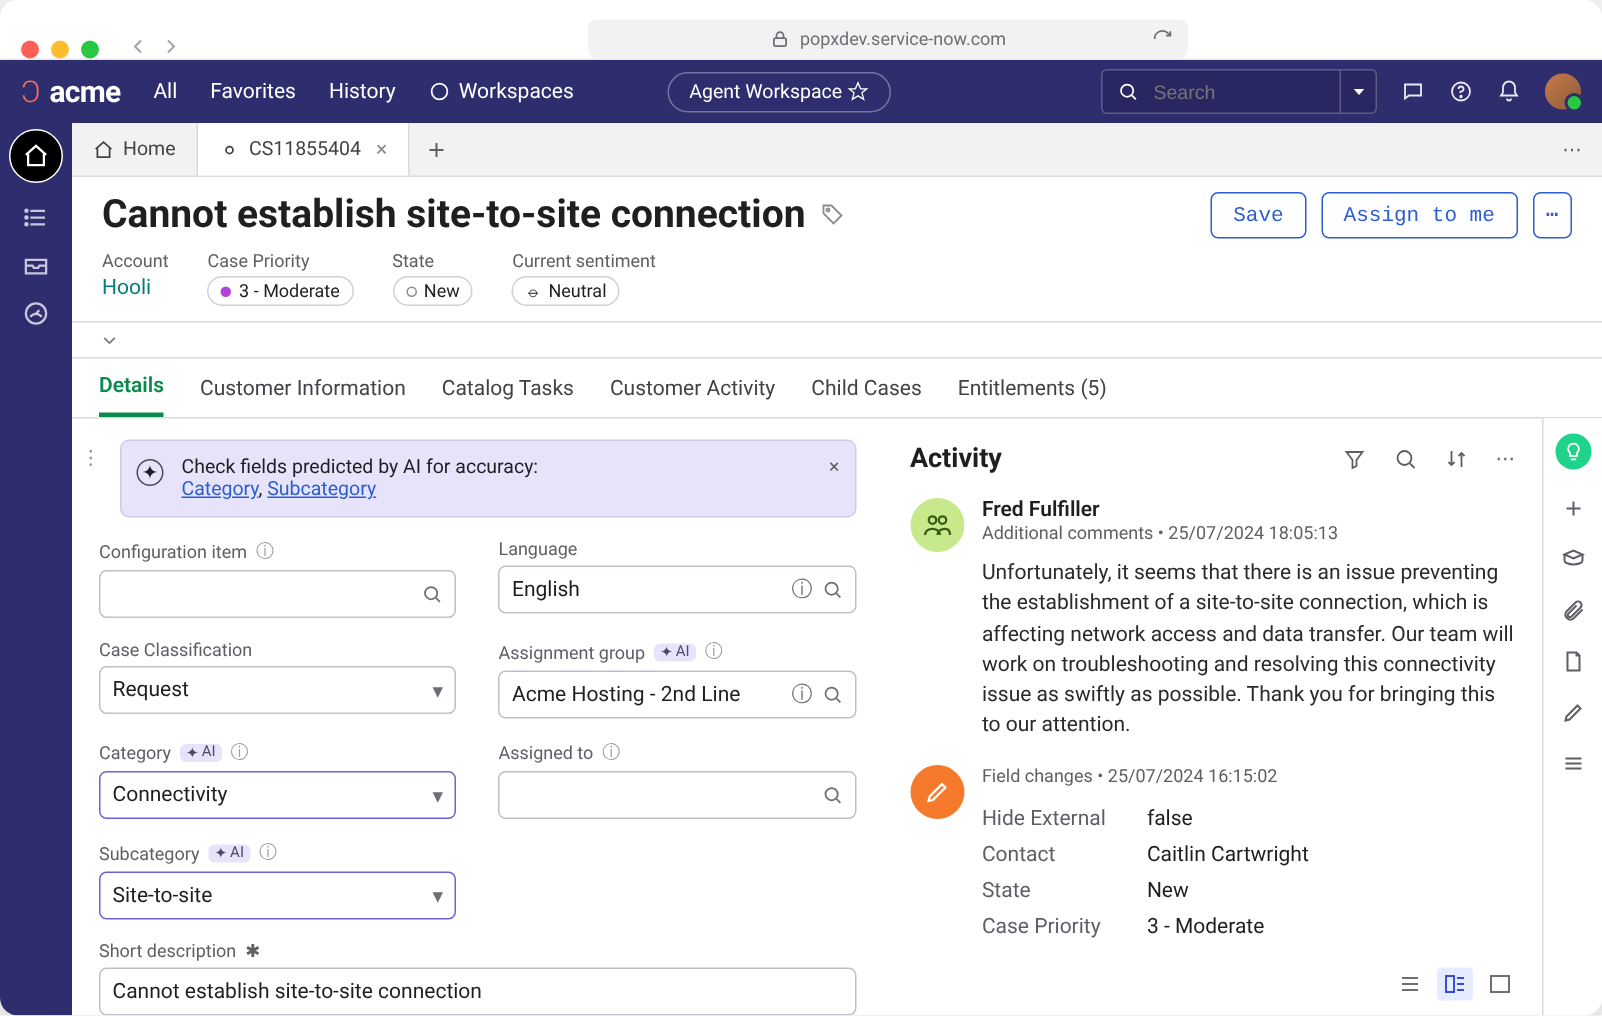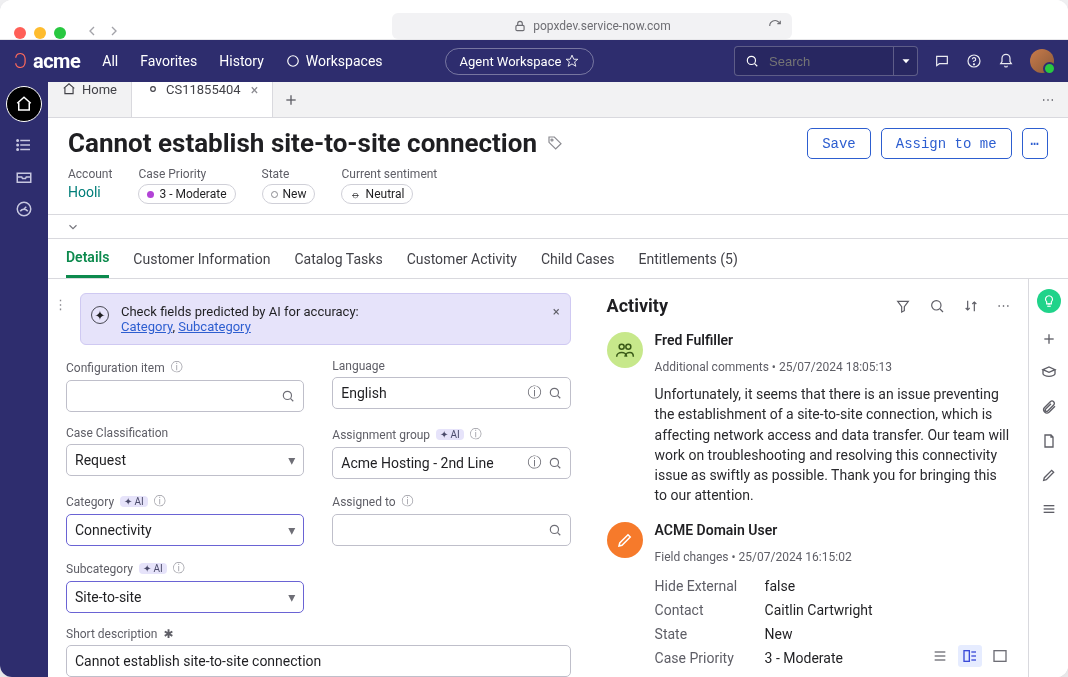--- a/index.html
+++ b/index.html
@@ -84,21 +84,21 @@
     display:flex; flex-direction:column; align-items:center; padding-top:0; gap:14px;
   }
   .rail-home { width:36px; height:36px; background:#000; border-radius:50%; display:flex; align-items:center; justify-content:center; margin-top:4px; border:1.5px solid #fff; }
   .rail-ic { color:#c7c7e0; }
 
   .content { flex:1; display:flex; flex-direction:column; min-width:0; background:#fff; }
 
   
   .tabstrip { height:36px; background:var(--grey-bg); border-bottom:1px solid var(--grey-bd); display:flex; align-items:stretch; }
   .tab {
-    display:flex; align-items:flex-start; gap:6px; padding:0 14px;
+    display:flex; align-items:center; gap:6px; padding:0 14px;
     border-right:1px solid var(--grey-bd); font-size:13px; color:#424248;
   }
   .tab.active { background:#fff; }
   .tab .close { color:#8a8a90; font-size:14px; margin-left:4px; }
   .tab-add { width:36px; display:flex; align-items:center; justify-content:center; color:#5e5e66; }
   .tabstrip .more { margin-left:auto; width:40px; display:flex; align-items:center; justify-content:center; color:#5e5e66; }
 
   
   .rec-head { padding: 10px 20px 10px 20px; display:flex; flex-direction:column; gap:8px; border-bottom:1px solid var(--grey-bd); position:relative; }
   .rec-title-row { display:flex; align-items:flex-start; }
@@ -160,21 +160,21 @@
   .act-head { display:flex; align-items:center; }
   .act-title { font-size:18px; font-weight:700; }
   .act-tools { margin-left:auto; display:flex; gap:18px; color:#5e5e66; }
 
   .entry { display:flex; gap:12px; margin-top:16px; }
   .av { width:36px; height:36px; border-radius:50%; display:flex; align-items:center; justify-content:center; font-size:16px; }
   .av.green { background:#c7e88b; }
   .av.orange { background:var(--orange); color:#fff; }
   .entry-body { flex:1; }
   .entry-name { font-weight:600; font-size:14px; }
-  .entry-meta { font-size:12px; color:var(--text-sub); margin-top:12px; }
+  .entry-meta { font-size:12px; color:var(--text-sub); margin-top:0; }
   .entry-text { font-size:14px; margin-top:10px; line-height:1.45; color:#2a2a2e; }
   .kv-grid { display:grid; grid-template-columns:110px 1fr; row-gap:8px; font-size:14px; margin-top:14px; }
   .kv-k { color:var(--text-sub); }
   .kv-v { color:#1f1f22; }
 
   
   .util-rail { width:40px; border-left:1px solid var(--grey-bd); display:flex; flex-direction:column; align-items:center; padding-top:10px; gap:18px; color:#5e5e66; background:#fff; }
   .util-bulb { width:24px; height:24px; border-radius:50%; background:#20d38a; display:flex; align-items:center; justify-content:center; color:#fff; }
 
   
@@ -579,21 +579,20 @@
             </div>
           </div>
 
           <div class="entry">
             <div class="av orange">
               <svg width="18" height="18" viewBox="0 0 24 24" fill="none" stroke="#fff" stroke-width="2">
                   <path d="M4 20l4-1 11-11-3-3L5 16z"></path>
                 </svg>
             </div>
             <div class="entry-body">
-              <div class="entry-name">ACME Domain User</div>
               <div class="entry-meta">Field changes • 25/07/2024 16:15:02</div>
               <div class="kv-grid">
                 <div class="kv-k">Hide External</div>
                 <div class="kv-v">false</div>
                 <div class="kv-k">Contact</div>
                 <div class="kv-v">Caitlin Cartwright</div>
                 <div class="kv-k">State</div>
                 <div class="kv-v">New</div>
                 <div class="kv-k">Case Priority</div>
                 <div class="kv-v">3 - Moderate</div>

